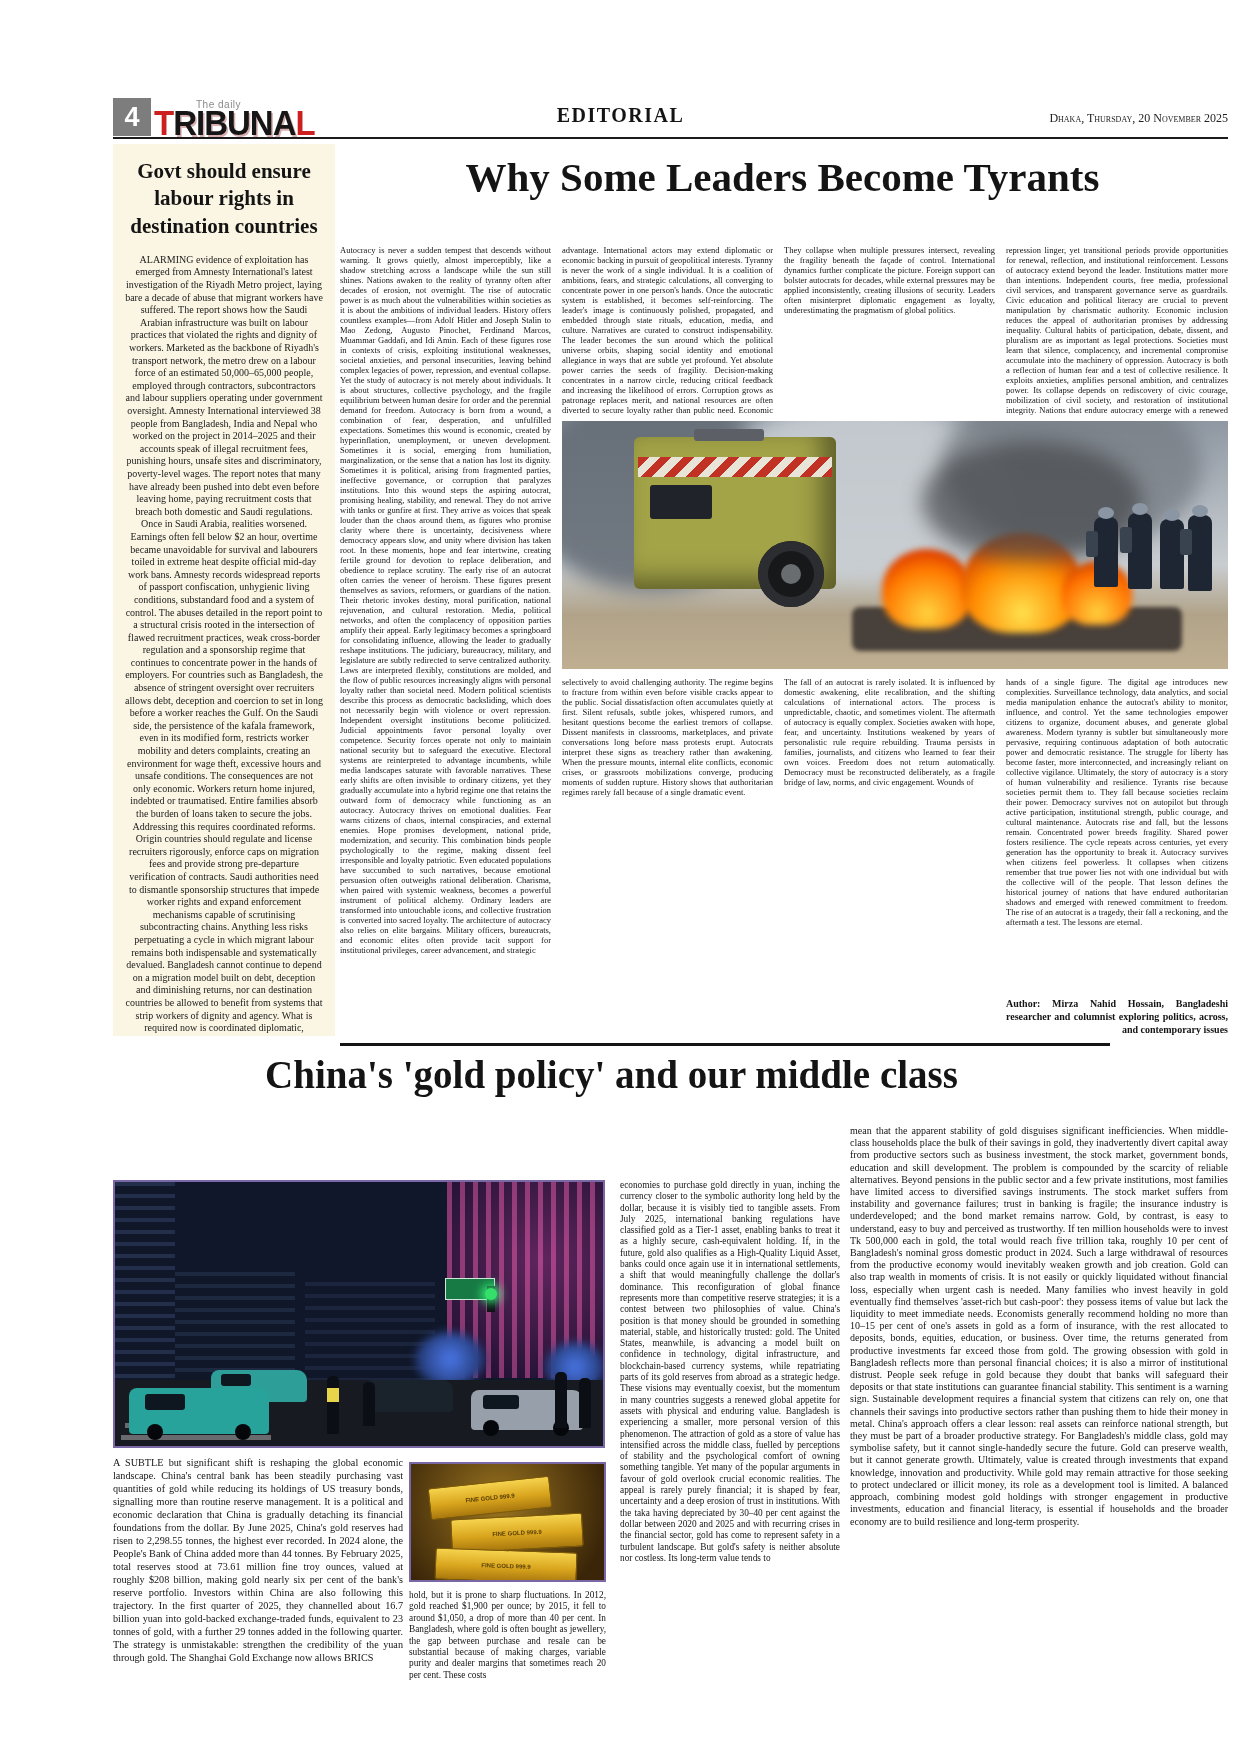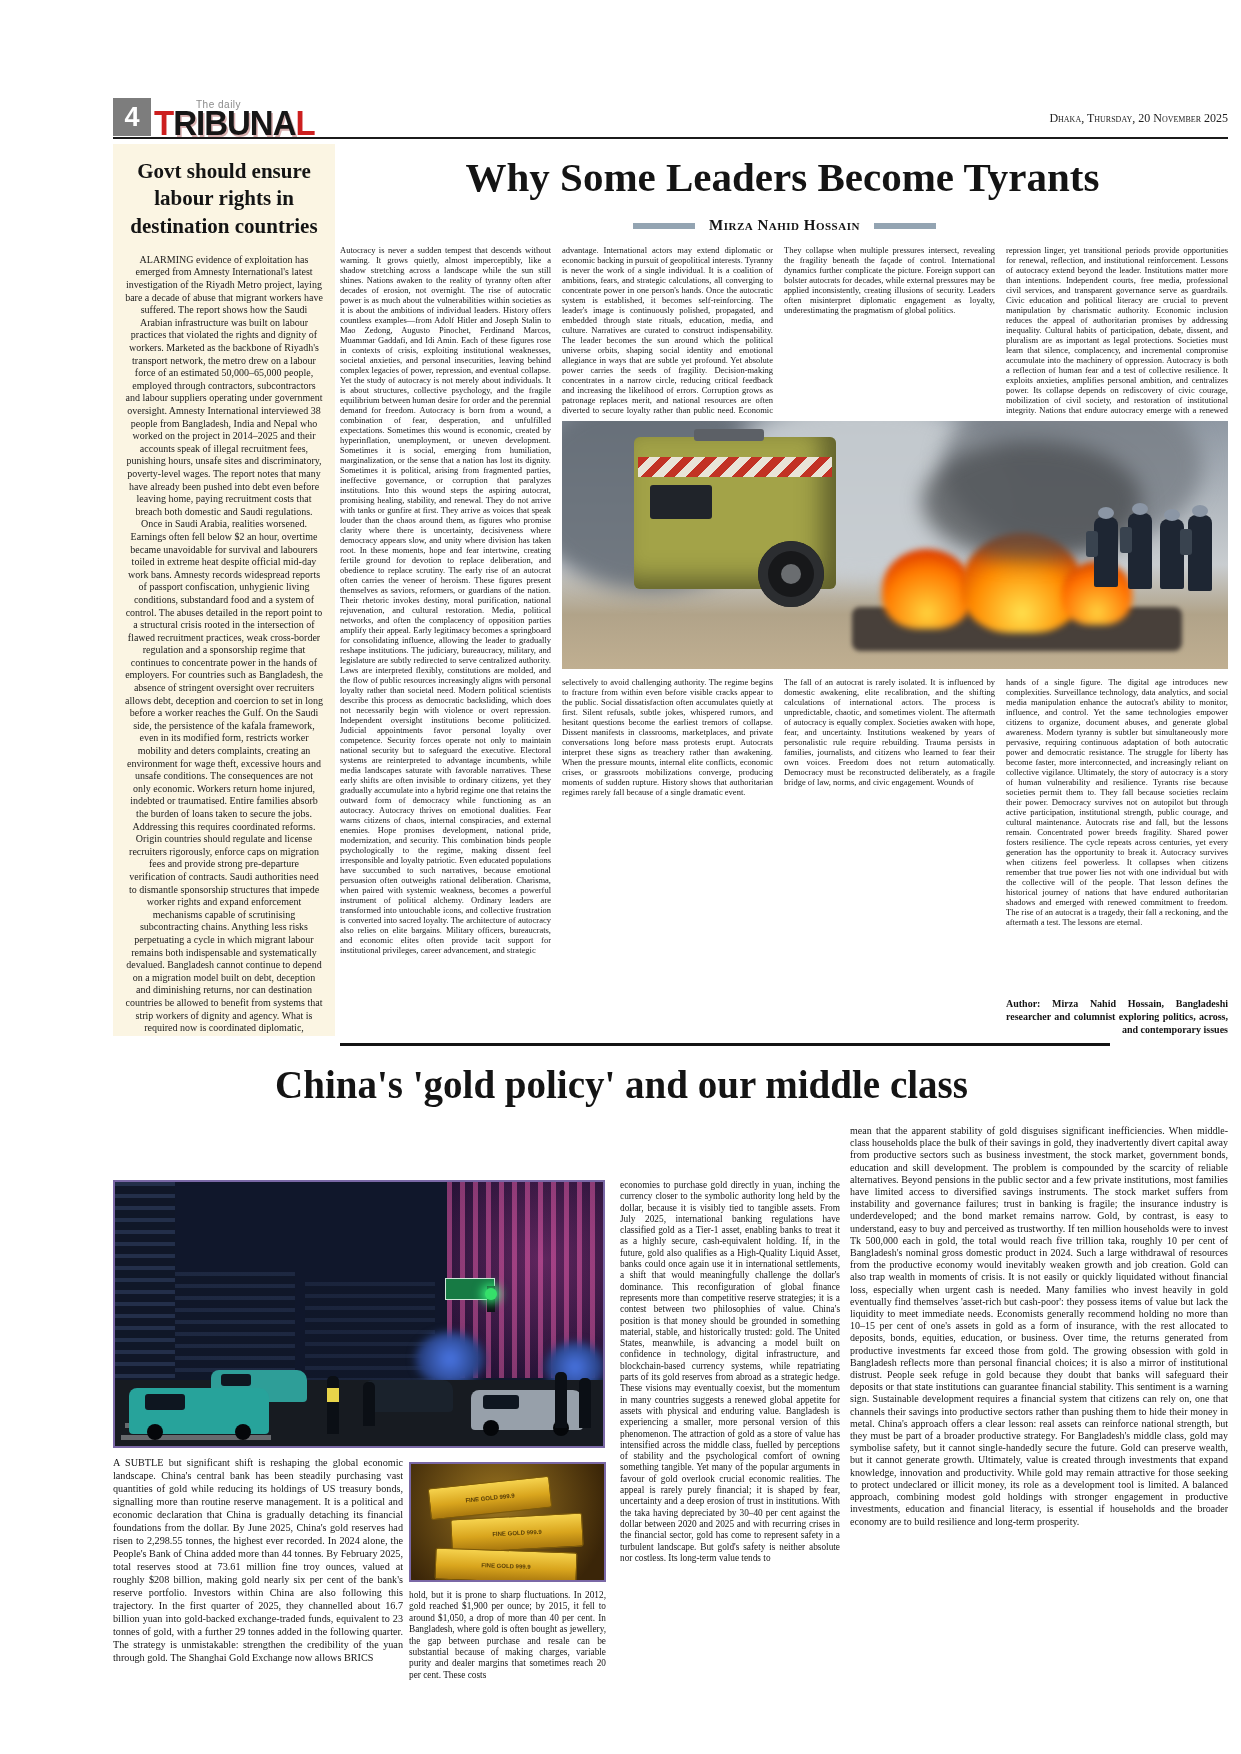--- a/index.html
+++ b/index.html
@@ -92,35 +92,31 @@
         font-family:"Liberation Sans",sans-serif;font-weight:bold;font-size:6px;color:#5a4008;text-align:center;}
 </style>
 </head>
 <body>
 
 <div class="page">
 
   <div class="pagenum">4</div>
   <div class="brand-small">The daily</div>
   <div class="brand-word"><span class="t-red">T</span><span class="t-black">RIBUNA</span><span class="t-red">L</span></div>
+  <div class="section-title">EDITORIAL</div>
   <div class="dateline">Dhaka, Thursday, 20 November 2025</div>
   <div class="header-rule"></div>
 
   <aside class="edit-box">
     <div class="edit-title">Govt should ensure labour rights in destination countries</div>
     <div class="edit-body" style="height:780px;">ALARMING evidence of exploitation has emerged from Amnesty International's latest investigation of the Riyadh Metro project, laying bare a decade of abuse that migrant workers have suffered. The report shows how the Saudi Arabian infrastructure was built on labour practices that violated the rights and dignity of workers. Marketed as the backbone of Riyadh's transport network, the metro drew on a labour force of an estimated 50,000–65,000 people, employed through contractors, subcontractors and labour suppliers operating under government oversight. Amnesty International interviewed 38 people from Bangladesh, India and Nepal who worked on the project in 2014–2025 and their accounts speak of illegal recruitment fees, punishing hours, unsafe sites and discriminatory, poverty-level wages. The report notes that many have already been pushed into debt even before leaving home, paying recruitment costs that breach both domestic and Saudi regulations. Once in Saudi Arabia, realities worsened. Earnings often fell below $2 an hour, overtime became unavoidable for survival and labourers toiled in extreme heat despite official mid-day work bans. Amnesty records widespread reports of passport confiscation, unhygienic living conditions, substandard food and a system of control. The abuses detailed in the report point to a structural crisis rooted in the intersection of flawed recruitment practices, weak cross-border regulation and a sponsorship regime that continues to concentrate power in the hands of employers. For countries such as Bangladesh, the absence of stringent oversight over recruiters allows debt, deception and coercion to set in long before a worker reaches the Gulf. On the Saudi side, the persistence of the kafala framework, even in its modified form, restricts worker mobility and deters complaints, creating an environment for wage theft, excessive hours and unsafe conditions. The consequences are not only economic. Workers return home injured, indebted or traumatised. Entire families absorb the burden of loans taken to secure the jobs. Addressing this requires coordinated reforms. Origin countries should regulate and license recruiters rigorously, enforce caps on migration fees and provide strong pre-departure verification of contracts. Saudi authorities need to dismantle sponsorship structures that impede worker rights and expand enforcement mechanisms capable of scrutinising subcontracting chains. Anything less risks perpetuating a cycle in which migrant labour remains both indispensable and systematically devalued. Bangladesh cannot continue to depend on a migration model built on debt, deception and diminishing returns, nor can destination countries be allowed to benefit from systems that strip workers of dignity and agency. What is required now is coordinated diplomatic, regulatory and multilateral pressure to ensure that protection is enforced and the economic partnerships Bangladesh enters into do not come at the cost of its citizens' fundamental rights.</div>
   </aside>
 
   <section class="tyrants">
     <h1 class="ty-headline" style="margin:0;">Why Some Leaders Become Tyrants</h1>
-    <div class="byline-row ty-byline">
-      <span class="byline-bar"></span>
-      <span class="ty-byname">Mirza Nahid Hossain</span>
-      <span class="byline-bar"></span>
-    </div>
 
     <div class="photo-riot">
       <div class="smoke" style="left:-40px;top:-30px;width:260px;height:200px;background:rgba(96,104,114,.85);"></div>
       <div class="smoke" style="left:150px;top:-20px;width:300px;height:180px;background:rgba(200,205,210,.9);"></div>
       <div class="smoke" style="left:380px;top:-40px;width:260px;height:170px;background:rgba(120,126,134,.8);"></div>
       <div class="truck">
         <div class="truck-cannon"></div>
         <div class="truck-stripe"></div>
         <div class="truck-window"></div>
         <div class="truck-wheel">
@@ -155,21 +151,21 @@
     <div class="t-col" style="left:447px;top:92px;width:211px;height:172px;">They collapse when multiple pressures intersect, revealing the fragility beneath the façade of control. International dynamics further complicate the picture. Foreign support can bolster autocrats for decades, while external pressures may be applied inconsistently, creating illusions of security. Leaders often misinterpret diplomatic engagement as loyalty, underestimating the pragmatism of global politics.</div>
     <div class="t-col" style="left:447px;top:524px;width:211px;height:362px;">The fall of an autocrat is rarely isolated. It is influenced by domestic awakening, elite recalibration, and the shifting calculations of international actors. The process is unpredictable, chaotic, and sometimes violent. The aftermath of autocracy is equally complex. Societies awaken with hope, fear, and uncertainty. Institutions weakened by years of personalistic rule require rebuilding. Trauma persists in families, journalists, and citizens who learned to fear their own voices. Freedom does not return automatically. Democracy must be reconstructed deliberately, as a fragile bridge of law, norms, and civic engagement. Wounds of</div>
     <div class="t-col" style="left:669px;top:92px;width:222px;height:172px;">repression linger, yet transitional periods provide opportunities for renewal, reflection, and institutional reinforcement. Lessons of autocracy extend beyond the leader. Institutions matter more than intentions. Independent courts, free media, professional civil services, and transparent governance serve as guardrails. Civic education and political literacy are crucial to prevent manipulation by charismatic authority. Economic inclusion reduces the appeal of authoritarian promises by addressing inequality. Cultural habits of participation, debate, dissent, and pluralism are as important as legal protections. Societies must learn that silence, complacency, and incremental compromise accumulate into the machinery of oppression. Autocracy is both a reflection of human fear and a test of collective resilience. It exploits anxieties, amplifies personal ambition, and centralizes power. Its collapse depends on rediscovery of civic courage, mobilization of civil society, and restoration of institutional integrity. Nations that endure autocracy emerge with a renewed understanding of the value of freedom, the necessity of vigilance, and the dangers of concentrating power in the</div>
     <div class="t-col" style="left:669px;top:524px;width:222px;height:316px;">hands of a single figure. The digital age introduces new complexities. Surveillance technology, data analytics, and social media manipulation enhance the autocrat's ability to monitor, influence, and control. Yet the same technologies empower citizens to organize, document abuses, and generate global awareness. Modern tyranny is subtler but simultaneously more pervasive, requiring continuous adaptation of both autocratic power and democratic resistance. The struggle for liberty has become faster, more interconnected, and increasingly reliant on collective vigilance. Ultimately, the story of autocracy is a story of human vulnerability and resilience. Tyrants rise because societies permit them to. They fall because societies reclaim their power. Democracy survives not on autopilot but through active participation, institutional strength, public courage, and cultural maintenance. Autocrats rise and fall, but the lessons remain. Concentrated power breeds fragility. Shared power fosters resilience. The cycle repeats across centuries, yet every generation has the opportunity to break it. Autocracy survives when citizens feel powerless. It collapses when citizens remember that true power lies not with one individual but with the collective will of the people. That lesson defines the historical journey of nations that have endured authoritarian shadows and emerged with renewed commitment to freedom. The rise of an autocrat is a tragedy, their fall a reckoning, and the aftermath a test. The lessons are eternal.</div>
     <div class="author-blk">Author: Mirza Nahid Hossain, Bangladeshi researcher and columnist exploring politics, across, and contemporary issues</div>
   </section>
 
   <div class="gold-rule"></div>
 
   <section class="gold">
-    <h1 class="gd-headline" style="margin:10px;">China's 'gold policy' and our middle class</h1>
+    <h1 class="gd-headline" style="margin:0;">China's 'gold policy' and our middle class</h1>
 
     <div class="photo-city pframe">
       <div class="bldg" style="left:0;top:0;width:60px;height:230px;"></div>
       <div class="bldg" style="left:60px;top:90px;width:120px;height:120px;opacity:.7;"></div>
       <div class="bldg" style="left:190px;top:100px;width:130px;height:110px;opacity:.55;"></div>
       <div class="neon"></div>
       <div class="tree" style="left:300px;top:150px;width:70px;height:54px;"></div>
       <div class="tree" style="left:430px;top:160px;width:60px;height:50px;"></div>
       <div class="gsign"></div>
       <div class="tlight">

